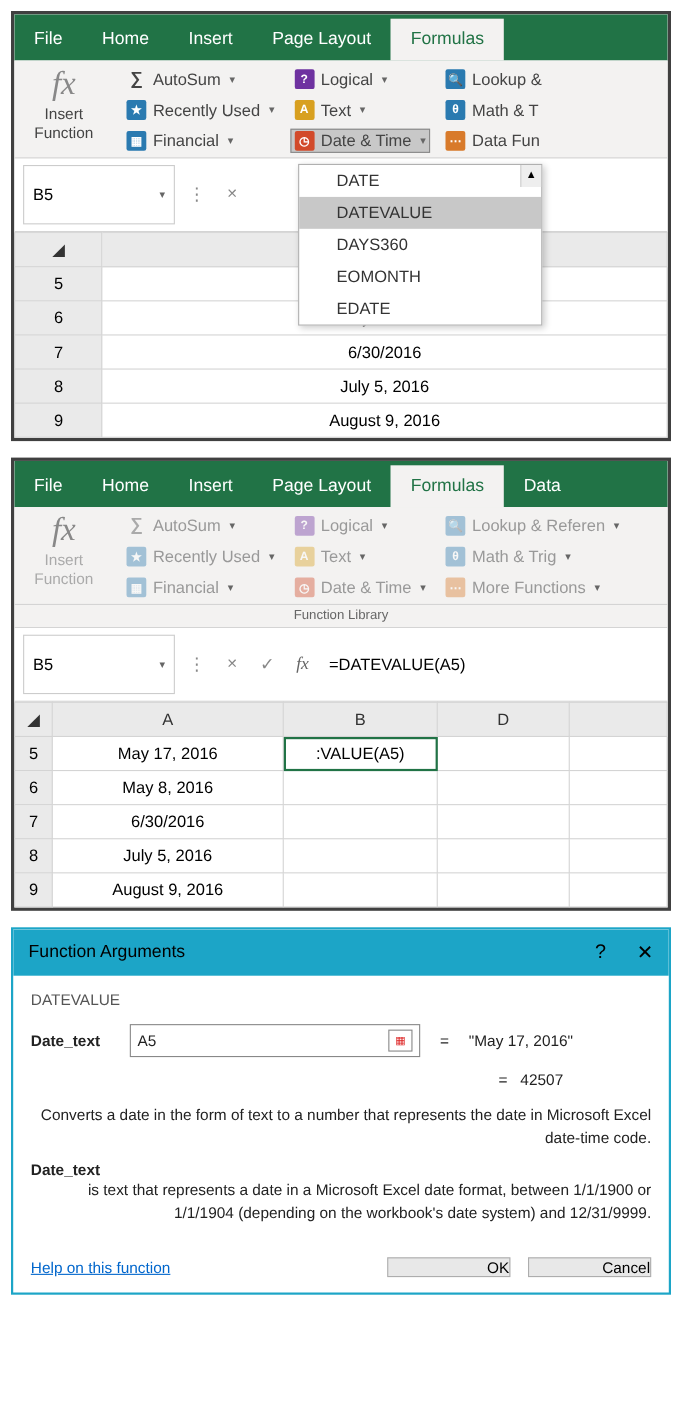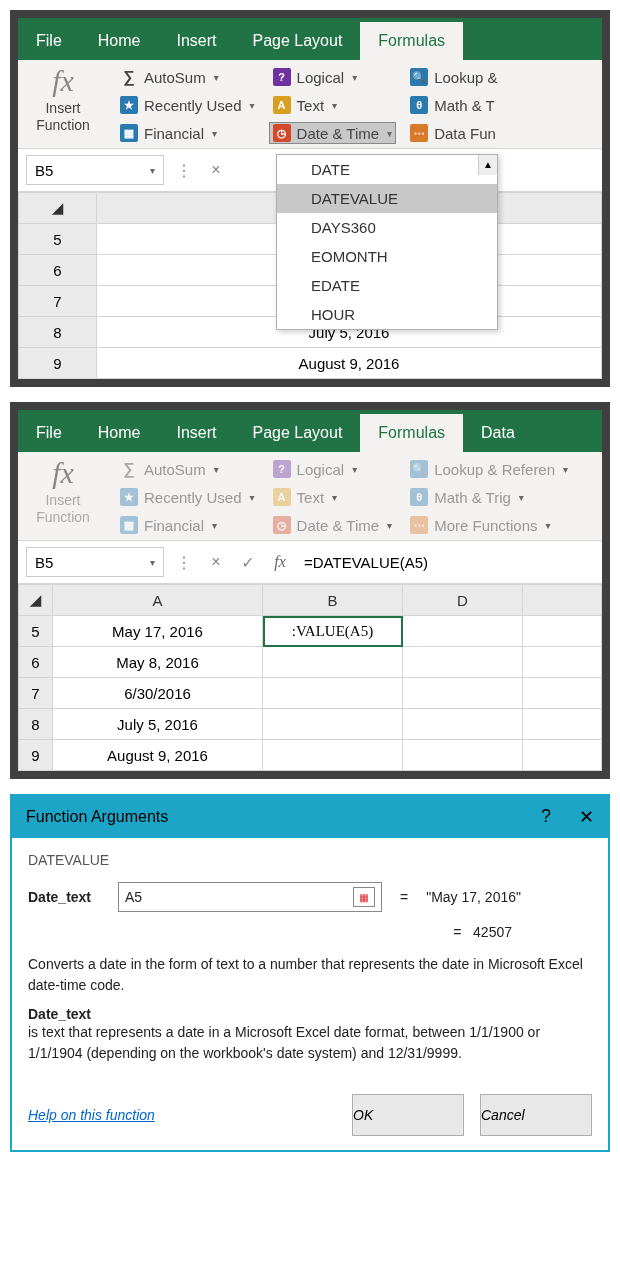--- a/index.html
+++ b/index.html
@@ -4,21 +4,21 @@
 <style>
   body {
     margin: 0;
     padding: 10px;
     font-family: "Segoe UI", Arial, sans-serif;
     font-size: 14px;
     background: #fff;
     width: 600px;
   }
   .panel {
-    border: 8px solid #404040;
+    border: 3px solid #404040;
     margin-bottom: 15px;
     background: #fff;
     overflow: hidden;
   }
   
   .ribbon-tabs {
     background: #217346;
     height: 42px;
     display: flex;
     align-items: flex-end;
@@ -136,21 +136,21 @@
     gap: 8px;
     border-bottom: 1px solid #d4d4d4;
     background:#fff;
   }
   .namebox {
     width: 120px;
     height: 28px;
     border: 1px solid #ccc;
     display: flex;
     align-items: center;
-    padding: 0 8px;
+    padding: 12px 8px;
     font-size: 15px;
     justify-content: space-between;
     background:#fff;
   }
   .fbar-btn {
     color: #888;
     font-size: 16px;
     width: 24px;
     text-align: center;
   }
@@ -187,21 +187,20 @@
   }
   .grid th.corner { background: #eaeaea; width: 30px; }
   .grid .rowhdr {
     background: #eaeaea;
     text-align: center;
     width: 30px;
   }
   .grid td.selected {
     outline: 2px solid #217346;
     outline-offset: -2px;
-    font-family: Liberation Serif, serif;
   }
   .panel1-wrap { position: relative; }
   
   .dialog {
     border: 2px solid #1ca5c7;
   }
   .dlg-title {
     background: #1ca5c7;
     color: #000;
     padding: 10px 14px;
@@ -238,37 +237,36 @@
     border:1px solid #888;
     display:inline-flex;
     align-items:center;
     justify-content:center;
     font-size:10px;
     background:#fff;
     color:#d22;
   }
   .eq { margin: 0 8px; }
   .result-row { text-align:right; margin: 6px 0 14px; padding-right:80px; }
-  .desc { line-height:1.5; margin-bottom:10px; }
+  .desc { line-height:1.5; margin-bottom:10px;text-align:right; }
   .bold { font-weight:bold; }
   .dlg-foot {
     display:flex;
     align-items:center;
     padding: 8px 16px 14px;
     gap: 16px;
-    font-style: italic;
   }
   .link { color: #0066cc; text-decoration: underline; cursor:pointer; }
   .dlg-foot .spacer { flex:1; }
   .winbtn {
     width: 110px;
-    padding: 12px 0;
+    padding: 0 0;
     background: #e8e8e8;
     border: 1px solid #adadad;
-    text-align: left;
+    text-align: right;
     font-size: 14px;
     cursor:pointer;
   }
   .formula-result-row {
     display:flex;
     align-items:center;
     gap:10px;
     margin-top:8px;
   }
 </style>
@@ -339,21 +337,20 @@
           <span>Data Fun</span>
         </div>
     </div>
 
     <div class="dd-menu" style="left:258px; top:94px;">
       <div class="dd-item">DATE</div>
       <div class="dd-item hover">DATEVALUE</div>
       <div class="dd-item">DAYS360</div>
       <div class="dd-item">EOMONTH</div>
       <div class="dd-item">EDATE</div>
-      <div class="dd-item">HOUR</div>
 
       <div style="position:absolute;right:0;top:0;width:18px;height:20px;background:#eee;border-left:1px solid #ccc;text-align:center;font-size:10px;line-height:20px">▲</div>
     </div>
   </div>
 
   <div class="fbar">
     <div class="namebox">
       <span>B5</span>
       <span class="dd-arrow">▾</span>
     </div>
@@ -457,20 +454,21 @@
           <span>Math &amp; Trig</span>
           <span class="dd-arrow">▾</span>
         </div>
       <div class="rb-btn dim">
           <span class="ic ic-more" style="opacity:.4">⋯</span>
           <span>More Functions</span>
           <span class="dd-arrow">▾</span>
         </div>
     </div>
   </div>
+  <div class="fnlib-label">Function Library</div>
 
   <div class="fbar">
     <div class="namebox">
       <span>B5</span>
       <span class="dd-arrow">▾</span>
     </div>
     <span class="fbar-btn">⋮</span>
     <span class="fbar-btn">×</span>
     <span class="fbar-btn">✓</span>
     <span class="fbar-btn fx-small">fx</span>

